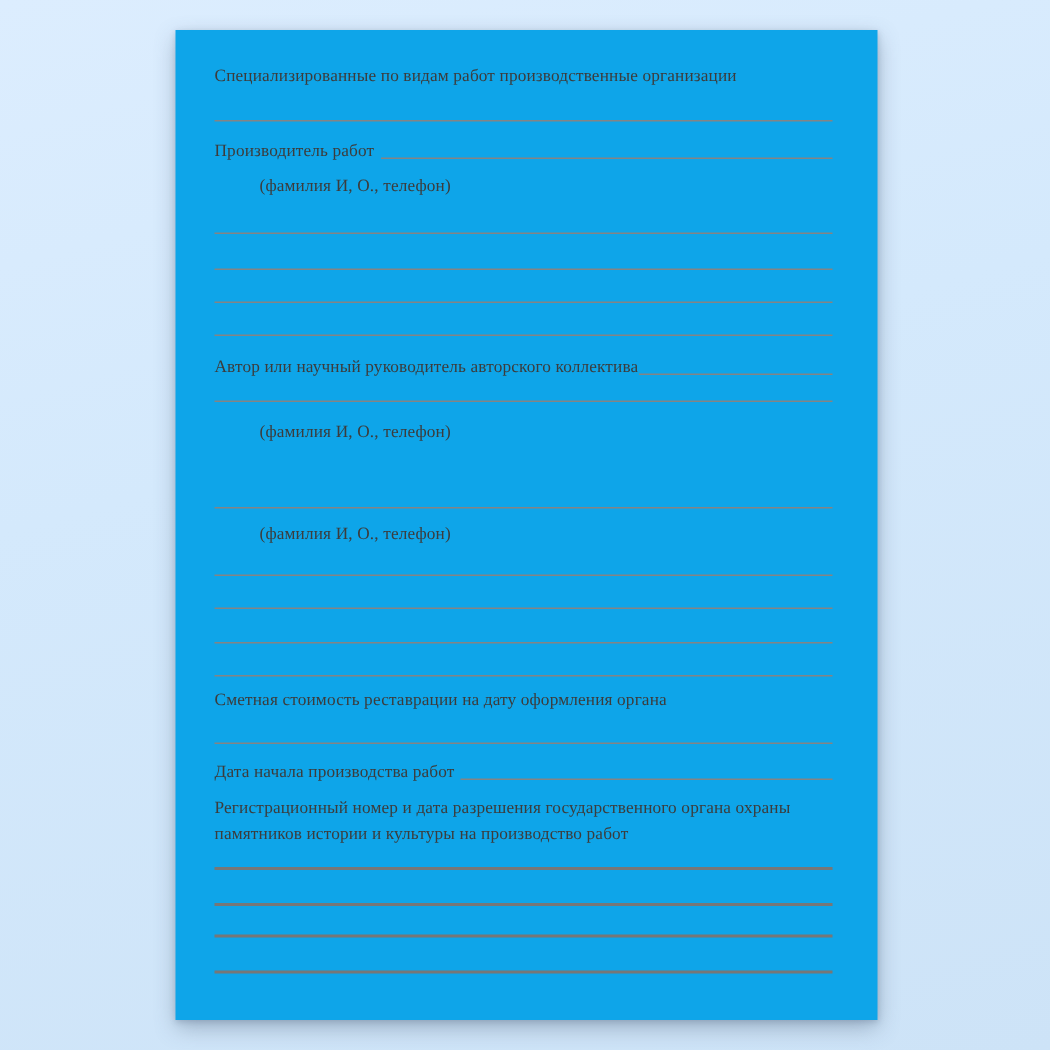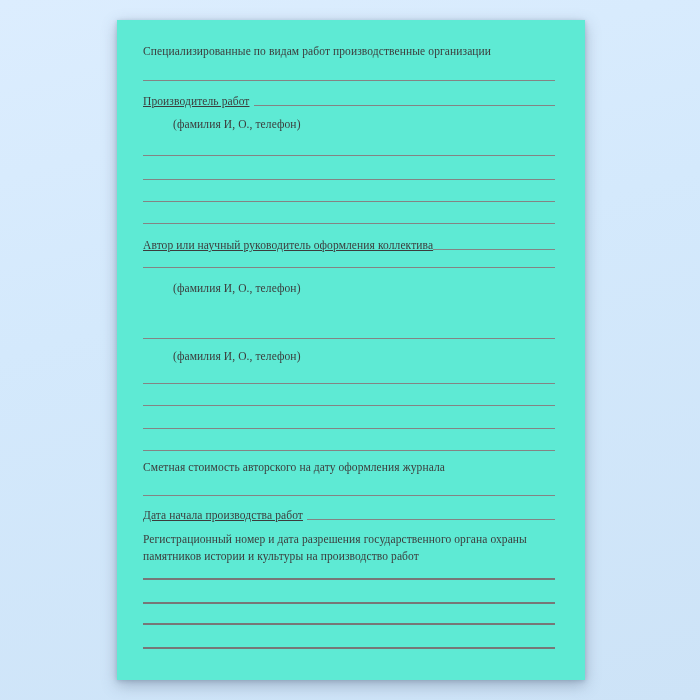--- a/index.html
+++ b/index.html
@@ -14,38 +14,37 @@
     background: linear-gradient(165deg, #dcedfe 0%, #d4e9fc 40%, #cde3f7 100%);
     font-family: "Liberation Serif", "DejaVu Serif", serif;
   }
 
   .paper {
     position: absolute;
     left: 117px;
     top: 20px;
     width: 468px;
     height: 660px;
-    background: #5eead4;
+    background: #0ea5e9;
     box-shadow: 0 5px 14px rgba(90, 110, 135, 0.45), 0 1px 4px rgba(90, 110, 135, 0.30);
   }
 
   .row {
     position: absolute;
     left: 26px;
     right: 30px;
     color: #3c3c3c;
     font-size: 11.5px;
     line-height: 14px;
     letter-spacing: 0.1px;
   }
 
   .label-row {
     display: flex;
     align-items: flex-end;
-    text-decoration: underline;
   }
 
   .label-row .lbl {
     white-space: nowrap;
   }
 
   .fill-line {
     flex: 1 1 auto;
     border-bottom: 1px solid #848484;
     margin-bottom: 2px;
@@ -90,39 +89,39 @@
   </div>
 
   <div class="row caption" style="top:97px">(фамилия И, О., телефон)</div>
 
   <div class="rule" style="top:135px"></div>
   <div class="rule" style="top:159px"></div>
   <div class="rule" style="top:181px"></div>
   <div class="rule" style="top:203px"></div>
 
   <div class="row label-row" style="top:218px">
-    <span class="lbl">Автор или научный руководитель оформления коллектива</span>
+    <span class="lbl">Автор или научный руководитель авторского коллектива</span>
     <span class="fill-line"></span>
   </div>
 
   <div class="rule" style="top:247px"></div>
 
   <div class="row caption" style="top:261px">(фамилия И, О., телефон)</div>
 
 
   <div class="rule" style="top:318px"></div>
 
   <div class="row caption" style="top:329px">(фамилия И, О., телефон)</div>
 
   <div class="rule" style="top:363px"></div>
   <div class="rule" style="top:385px"></div>
   <div class="rule" style="top:408px"></div>
   <div class="rule" style="top:430px"></div>
 
-  <div class="row" style="top:440px">Сметная стоимость авторского на дату оформления журнала</div>
+  <div class="row" style="top:440px">Сметная стоимость реставрации на дату оформления органа</div>
 
   <div class="rule" style="top:475px"></div>
 
   <div class="row label-row" style="top:488px">
     <span class="lbl">Дата начала производства работ</span>
     <span class="fill-line gap"></span>
   </div>
 
   <div class="row para" style="top:511px">Регистрационный номер и дата разрешения государственного органа охраны памятников истории и культуры на производство работ</div>
 

